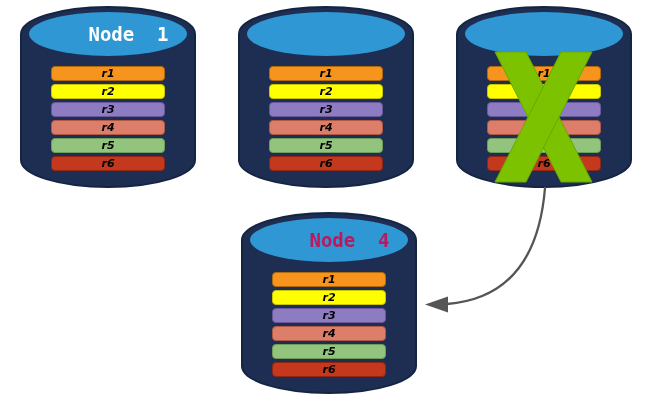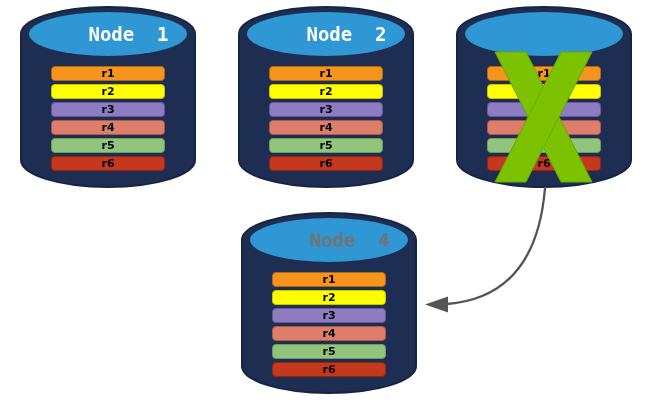--- a/index.html
+++ b/index.html
@@ -20,21 +20,21 @@
   .node-label {
     position: absolute; top: 17px; left: 0; right: 0;
     text-align: center;
     font-family: "DejaVu Sans Mono", monospace;
     font-weight: bold;
     font-size: 19px;
     line-height: 22px;
     white-space: pre;
     padding-left: 41px;
   }
-  .records { position: absolute; left: 31px; top: 60px; width: 114px; }
+  .records { position: absolute; left: 31px; top: 60px; width: 114px; font-style: italic; }
   .record {
     box-sizing: border-box;
     height: 15px;
     margin-bottom: 3px;
     border-radius: 4px;
     border: 1px solid transparent;
     display: flex; align-items: center; justify-content: center;
     font-family: "DejaVu Sans", sans-serif;
     font-weight: bold;
     font-size: 11px;
@@ -65,21 +65,20 @@
       <div class="record" style="background: rgb(147, 196, 125); border-color: rgb(109, 158, 87); color: rgb(0, 0, 0);">r5</div>
       <div class="record" style="background: rgb(196, 57, 29); border-color: rgb(143, 37, 18); color: rgb(0, 0, 0);">r6</div>
     </div>
   </div>
 
   <div class="node node-2">
     <svg class="cyl" viewBox="0 0 176 186">
       <path stroke-width="2" d="M1,28 A87,27 0 0 1 175,28 L175,154 A87,27 0 0 1 1,154 Z" fill="#1E2E52" stroke="#142544"></path>
       <ellipse cx="88" cy="28" rx="79" ry="22" fill="#2F97D3"></ellipse>
     </svg>
-    <div class="node-label" style="color: rgb(255, 255, 255);">Node  2</div>
     <div class="records">
       <div class="record" style="background: rgb(247, 148, 30); border-color: rgb(176, 106, 10); color: rgb(0, 0, 0);">r1</div>
       <div class="record" style="background: rgb(255, 255, 0); border-color: rgb(201, 196, 0); color: rgb(0, 0, 0);">r2</div>
       <div class="record" style="background: rgb(142, 124, 195); border-color: rgb(106, 87, 153); color: rgb(0, 0, 0);">r3</div>
       <div class="record" style="background: rgb(221, 126, 107); border-color: rgb(176, 88, 70); color: rgb(0, 0, 0);">r4</div>
       <div class="record" style="background: rgb(147, 196, 125); border-color: rgb(109, 158, 87); color: rgb(0, 0, 0);">r5</div>
       <div class="record" style="background: rgb(196, 57, 29); border-color: rgb(143, 37, 18); color: rgb(0, 0, 0);">r6</div>
     </div>
   </div>
 
@@ -100,21 +99,21 @@
       <polygon stroke-width="1" points="39,46 70,46 136,176 105,176" fill="#7CC200" stroke="#69A800"></polygon>
       <polygon stroke-width="1" points="105,46 136,46 70,176 39,176" fill="#7CC200" stroke="#69A800"></polygon>
     </svg>
   </div>
 
   <div class="node node-4">
     <svg class="cyl" viewBox="0 0 176 186">
       <path stroke-width="2" d="M1,28 A87,27 0 0 1 175,28 L175,154 A87,27 0 0 1 1,154 Z" fill="#1E2E52" stroke="#142544"></path>
       <ellipse cx="88" cy="28" rx="79" ry="22" fill="#2F97D3"></ellipse>
     </svg>
-    <div class="node-label" style="color: #737373;">Node  4</div>
+    <div class="node-label" style="color: #be185d;">Node  4</div>
     <div class="records">
       <div class="record" style="background: rgb(247, 148, 30); border-color: rgb(176, 106, 10); color: rgb(0, 0, 0);">r1</div>
       <div class="record" style="background: rgb(255, 255, 0); border-color: rgb(201, 196, 0); color: rgb(0, 0, 0);">r2</div>
       <div class="record" style="background: rgb(142, 124, 195); border-color: rgb(106, 87, 153); color: rgb(0, 0, 0);">r3</div>
       <div class="record" style="background: rgb(221, 126, 107); border-color: rgb(176, 88, 70); color: rgb(0, 0, 0);">r4</div>
       <div class="record" style="background: rgb(147, 196, 125); border-color: rgb(109, 158, 87); color: rgb(0, 0, 0);">r5</div>
       <div class="record" style="background: rgb(196, 57, 29); border-color: rgb(143, 37, 18); color: rgb(0, 0, 0);">r6</div>
     </div>
   </div>
 

